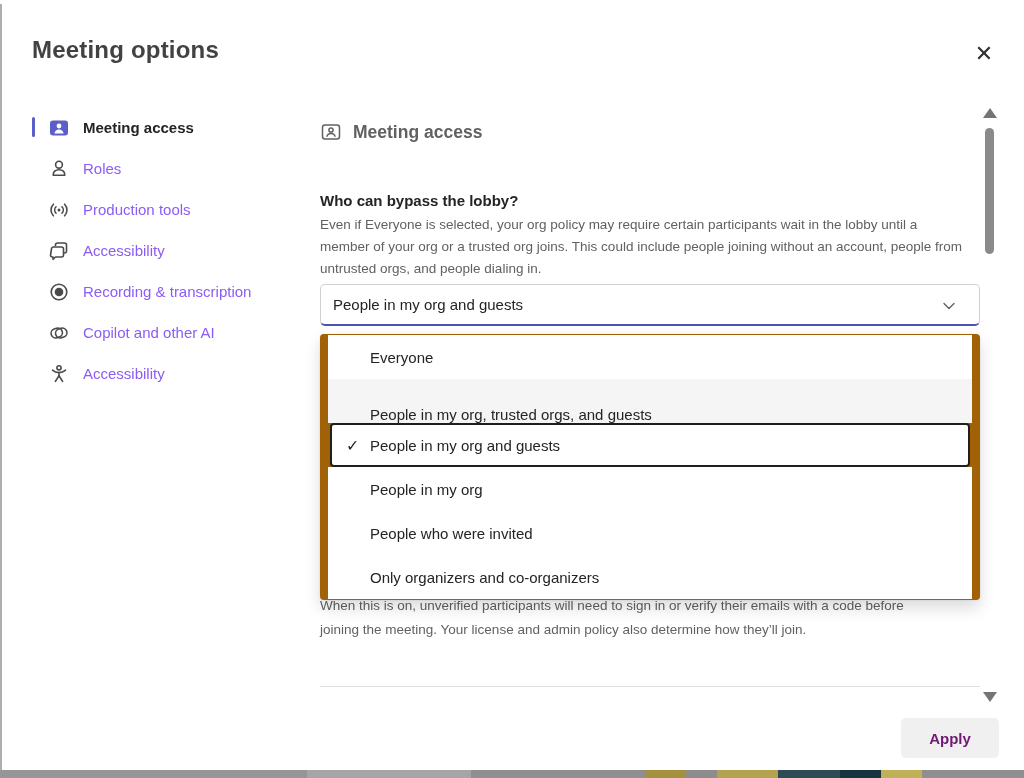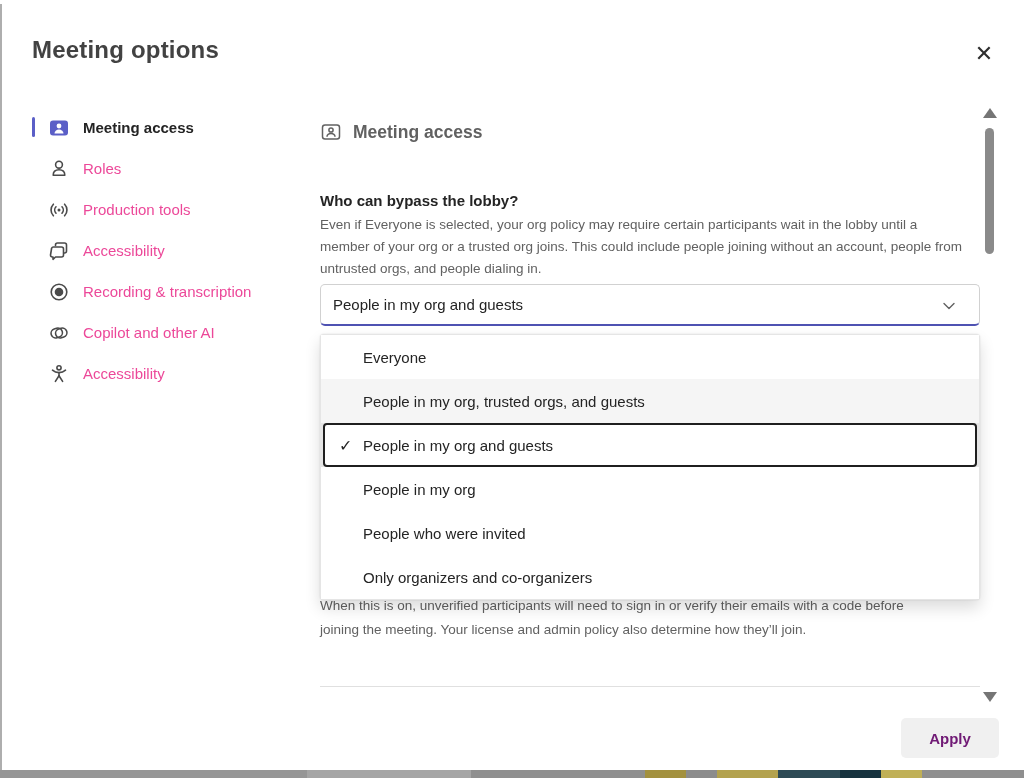--- a/index.html
+++ b/index.html
@@ -22,21 +22,21 @@
     position: absolute; left: 966px; top: 34px; width: 32px; height: 32px;
     display: flex; align-items: center; justify-content: center;
     background: transparent; border: none; cursor: pointer;
     font-size: 22px; color: #2e2e2e; line-height: 1;
   }
 
   
   .sidebar { position: absolute; left: 30px; top: 103px; width: 272px; }
   .sidebar-item {
     position: relative; height: 41px; display: flex; align-items: center;
-    padding-left: 16px; cursor: pointer; color: #ec4899; font-size: 15px;
+    padding-left: 16px; cursor: pointer; color: #8b5cf6; font-size: 15px;
   }
   .sidebar-item .icon { width: 22px; height: 22px; margin-right: 13px; flex: 0 0 22px; display:flex; align-items:center; justify-content:center; }
   .sidebar-item.selected { color: #242424; font-weight: 700; }
   .selected-indicator {
     position: absolute; left: 0; top: 10px; width: 3px; height: 20px;
     border-radius: 2px; background: #5b5fc7;
   }
   .sidebar-item svg { stroke: #4a4a4a; }
   .sidebar-item.selected svg { stroke: #5b5fc7; }
 
@@ -63,30 +63,30 @@
     background: #ffffff;
     border: 1px solid #d1d1d1; border-bottom: 2px solid #4f52b2;
     border-radius: 5px;
     display: flex; align-items: center; padding: 0 26px 0 12px;
     font-size: 15px; color: #242424; cursor: pointer;
   }
   .dropdown .chevron { position: absolute; right: 22px; top: 13px; }
 
   .flyout {
     position: absolute; left: 0; top: 330px; width: 660px;
-    background: #e5e5e5; border-radius: 4px;
+    background: #a16207; border-radius: 4px;
     box-shadow: 0 0 2px rgba(0,0,0,0.12), 0 8px 16px rgba(0,0,0,0.14);
-    z-index: 5; padding: 1px 1px;
+    z-index: 5; padding: 1px 8px;
   }
   .option {
     position: relative; height: 44px; display: flex; align-items: center;
     padding-left: 42px; font-size: 15px; color: #242424; cursor: pointer;
     background: #ffffff;
   }
-  .option.hovered { background: #f5f5f5; }
+  .option.hovered { background: #f5f5f5; align-items: flex-end; }
   .option.selected {
     margin: 0 2px; padding-left: 38px;
     border: 2px solid #1f1f1f; border-radius: 4px; background: #ffffff;
   }
   .option .check {
     position: absolute; left: 14px; top: 50%; transform: translateY(-50%);
     font-size: 16px; color: #242424;
   }
 
   .verification-note {

